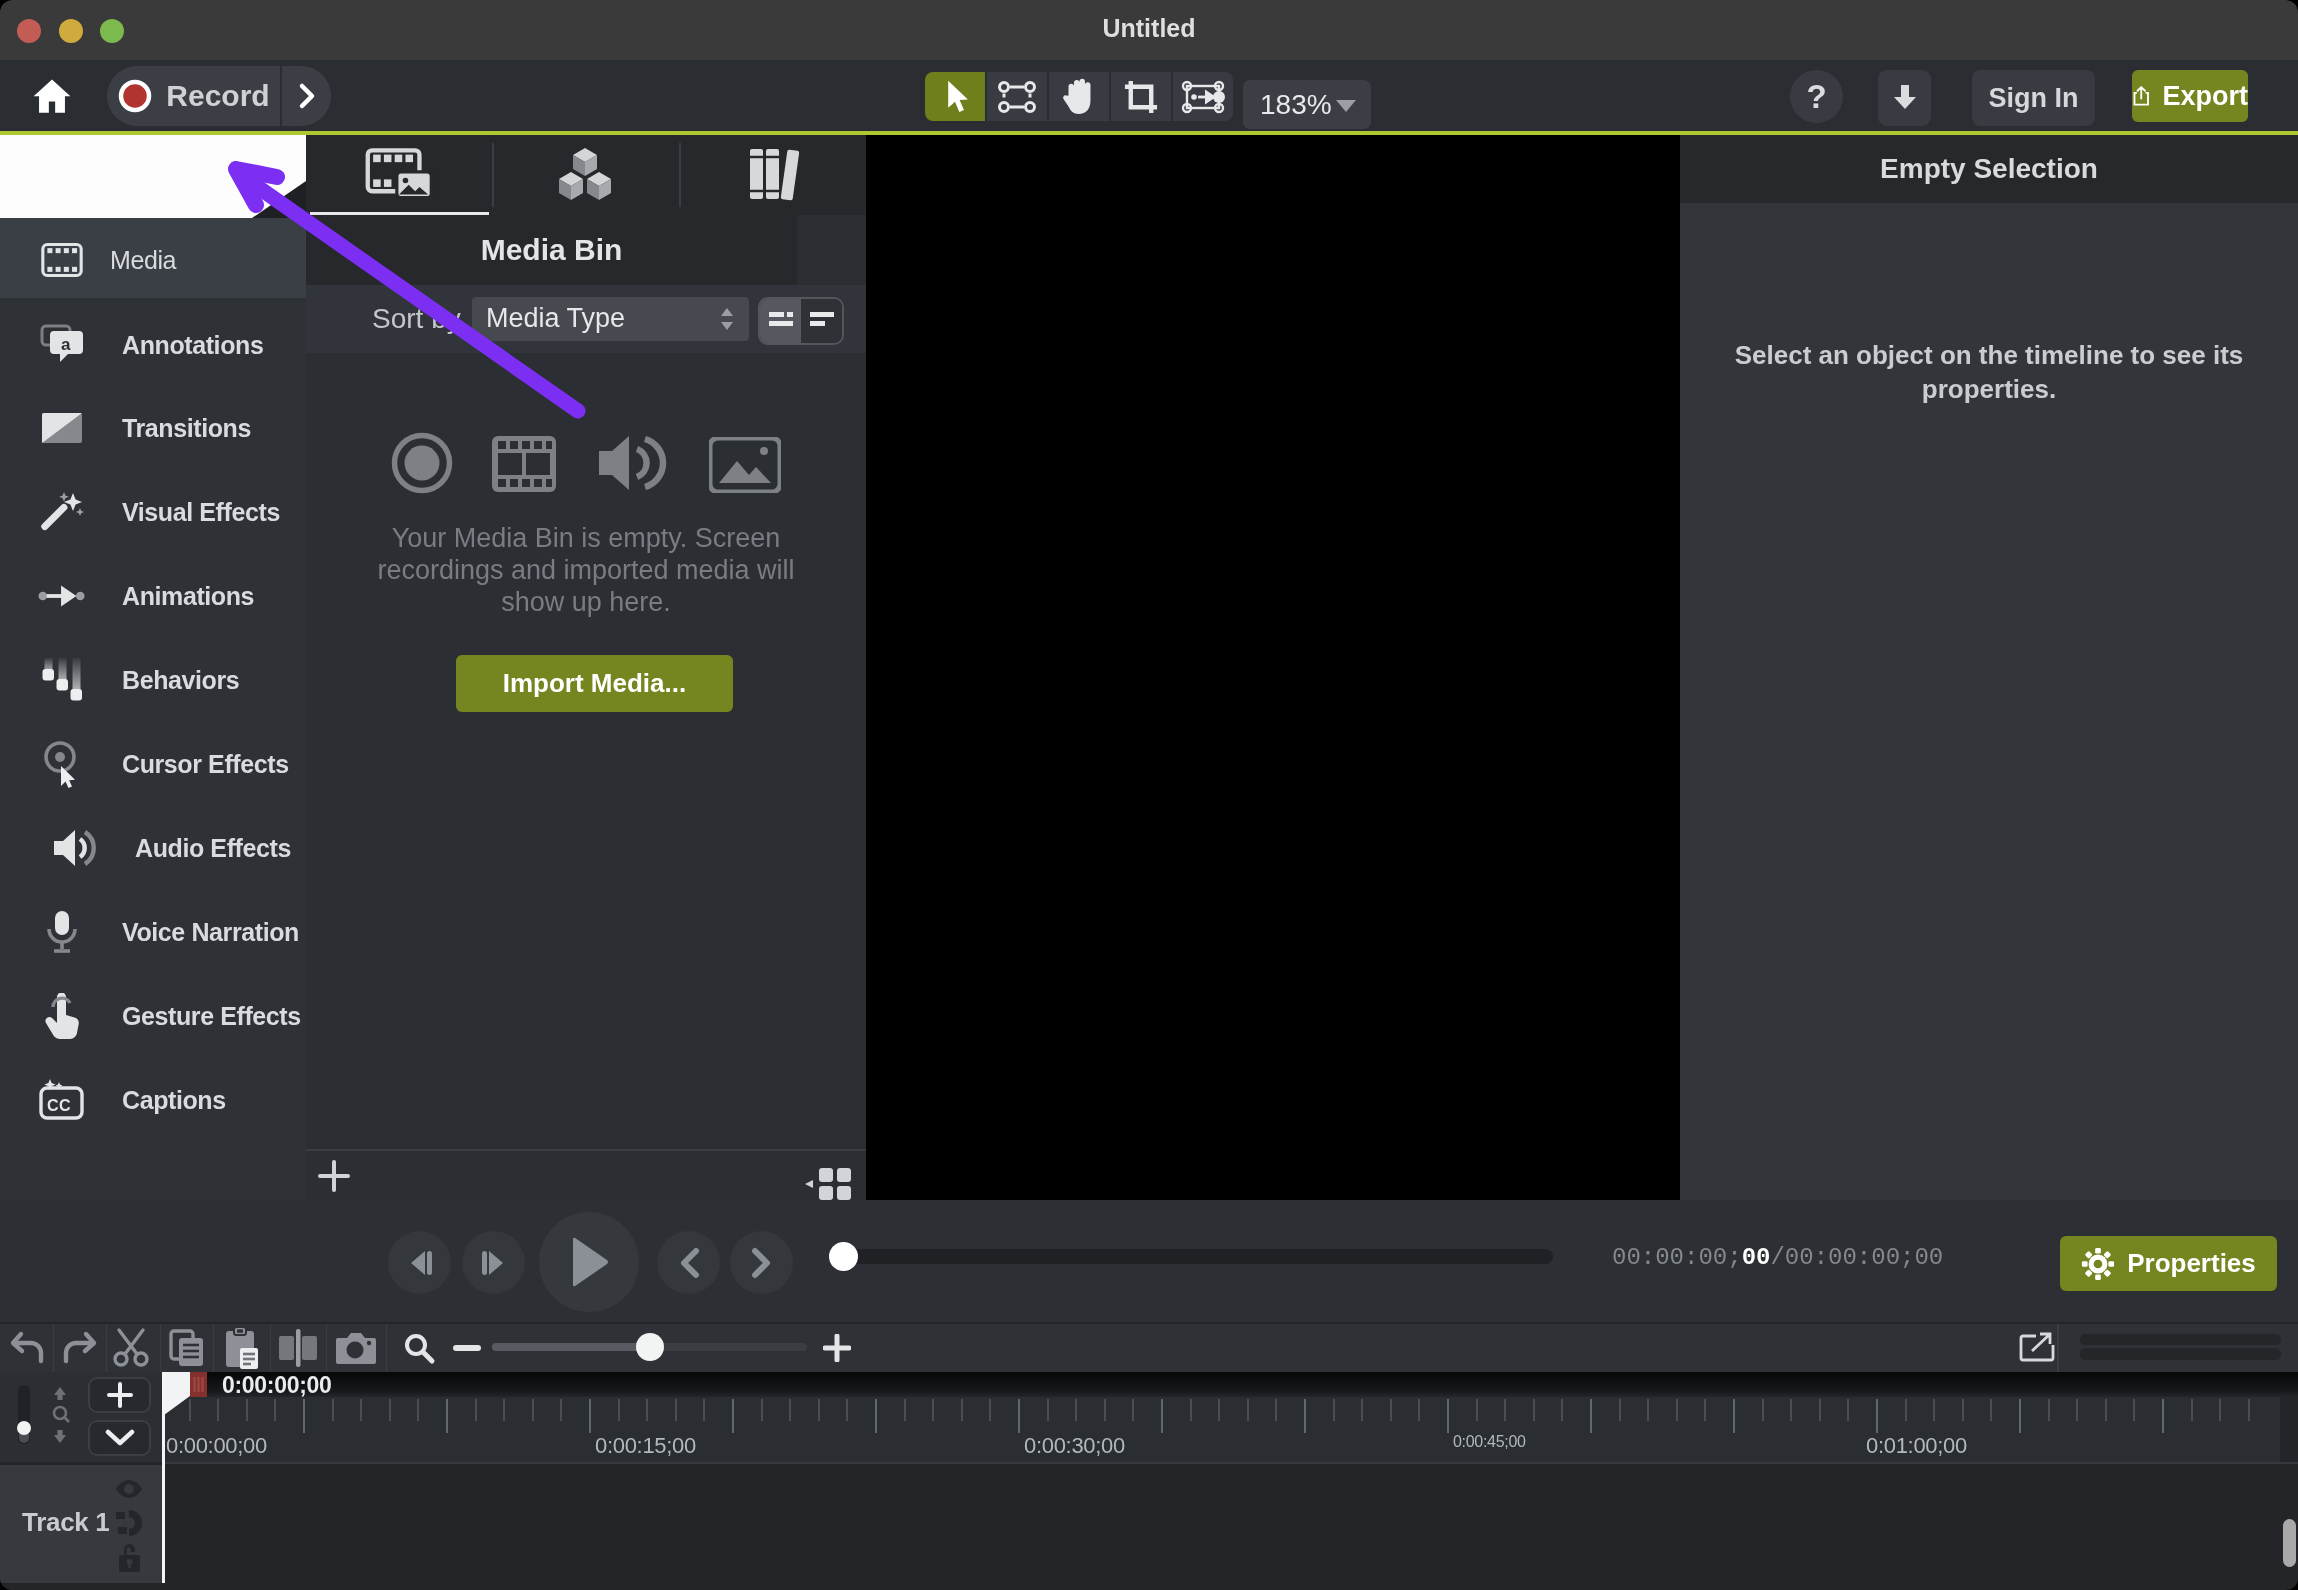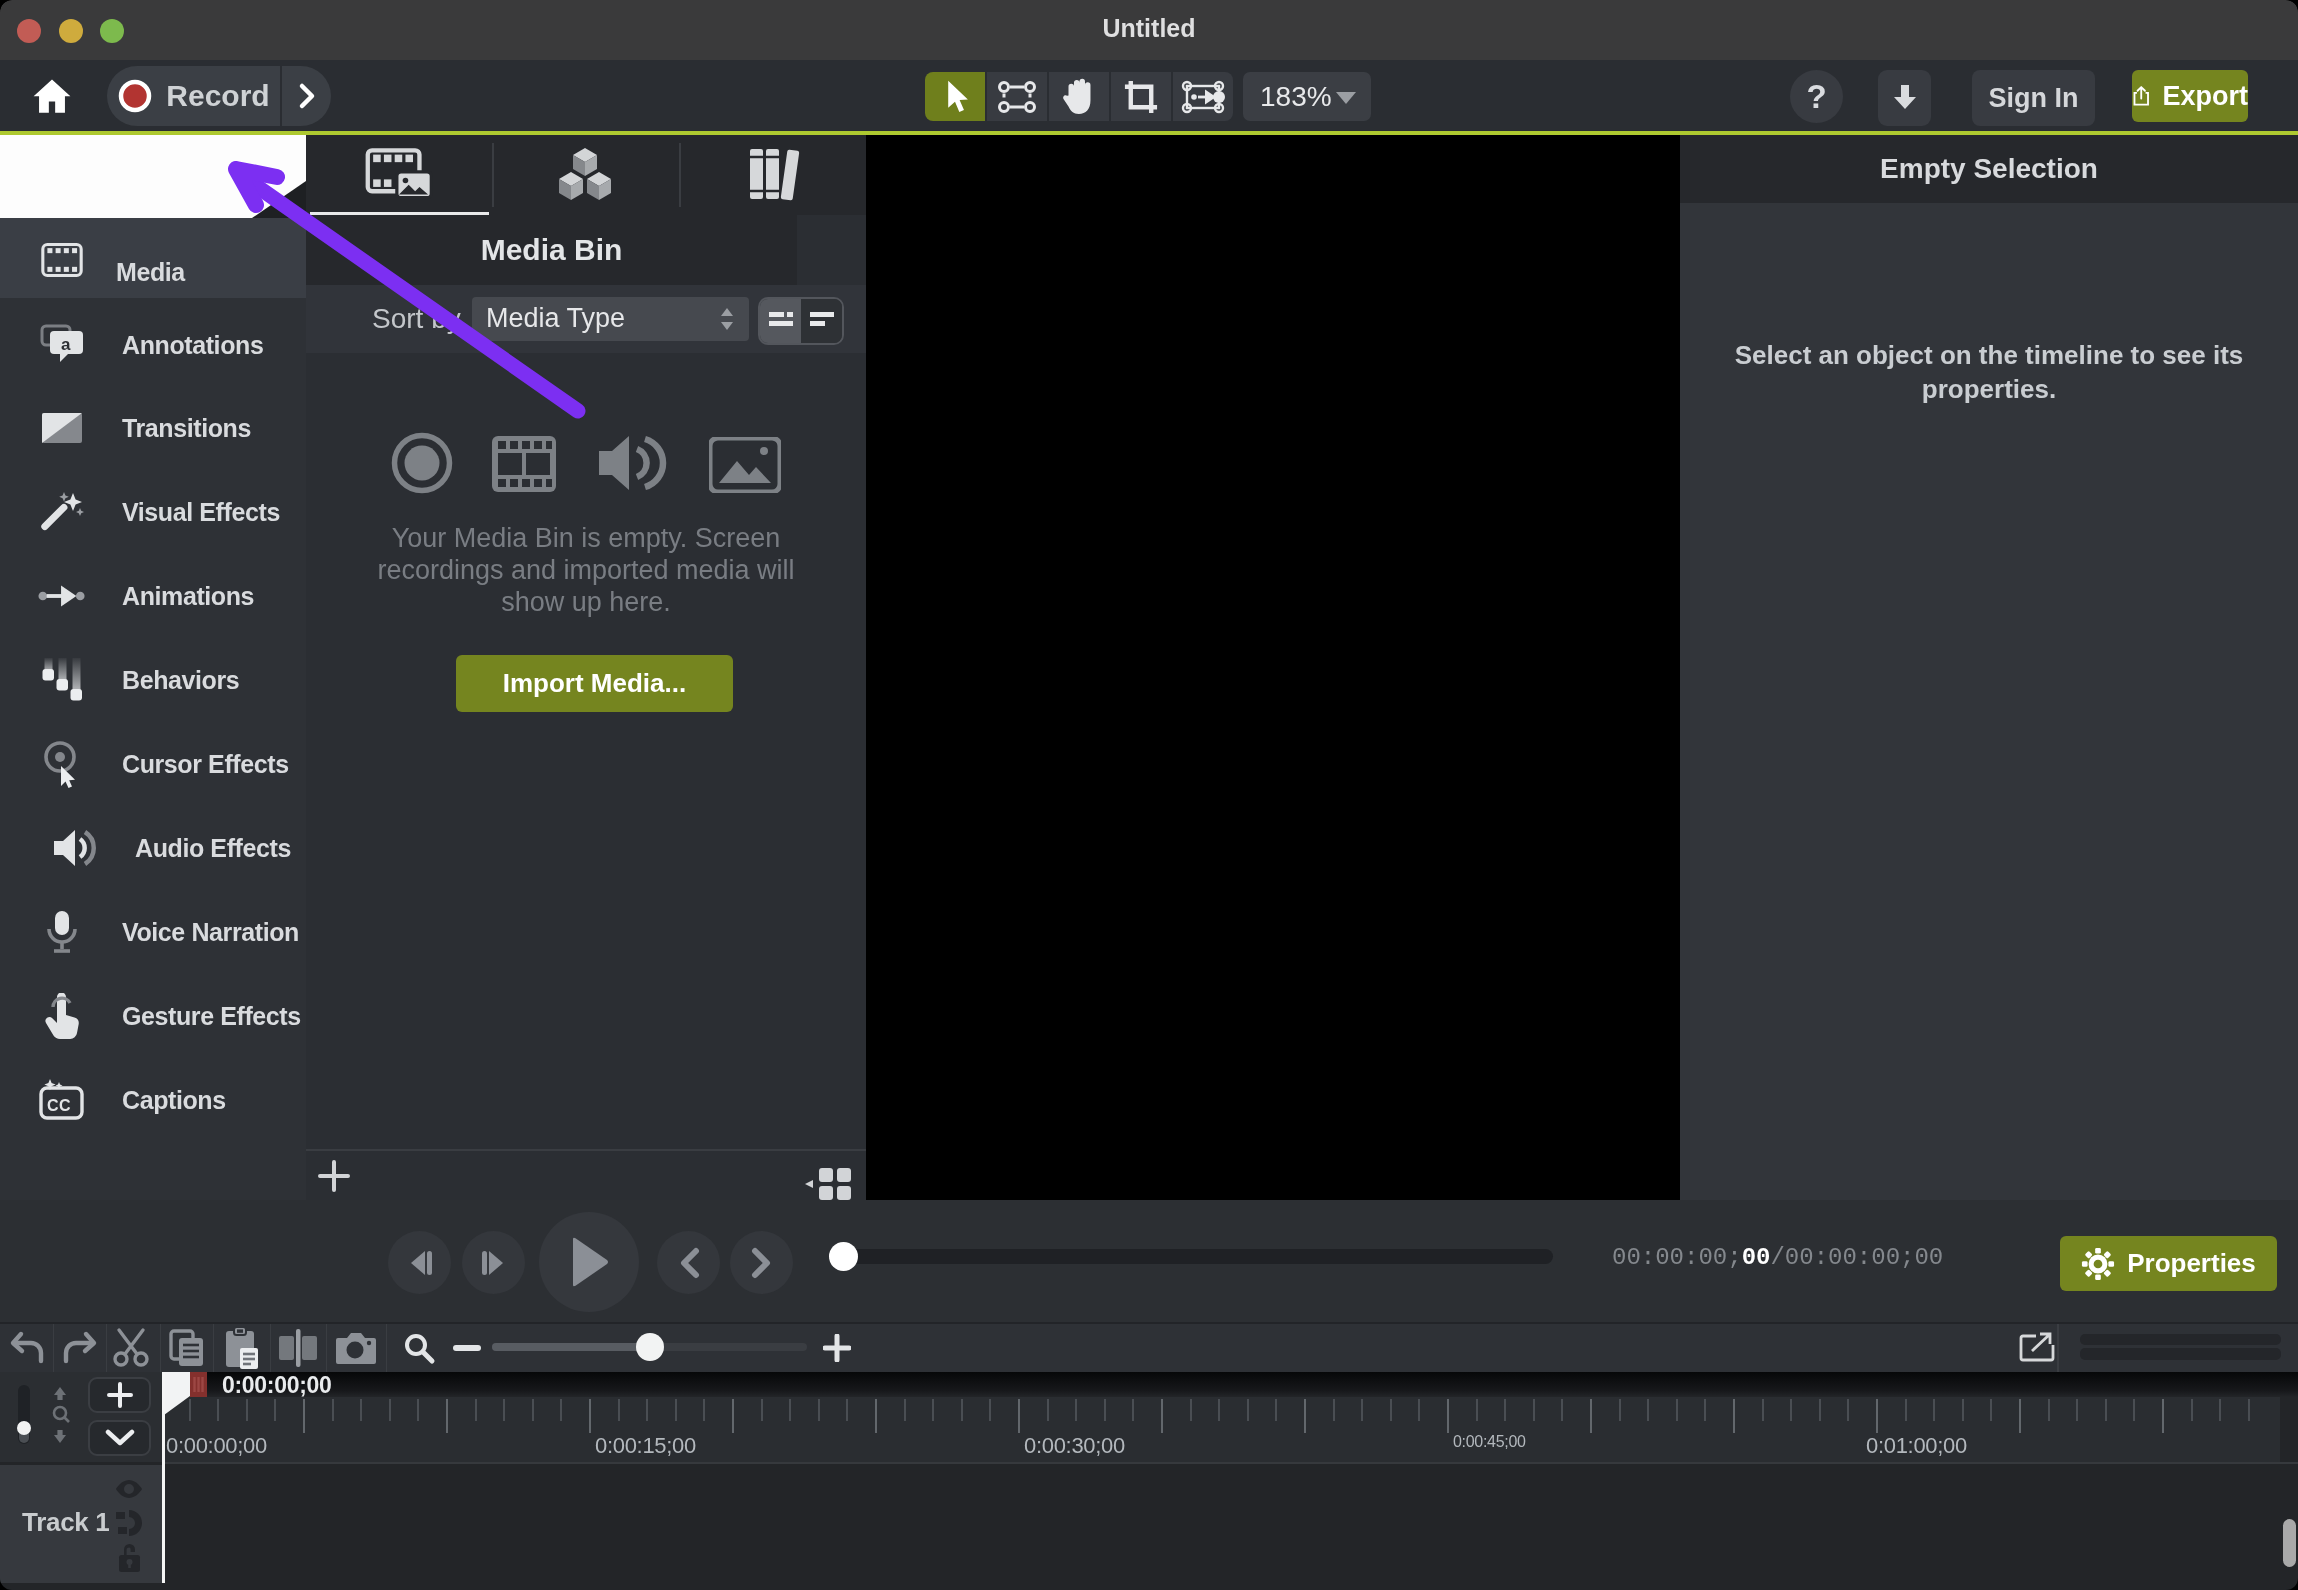--- a/index.html
+++ b/index.html
@@ -76,21 +76,21 @@
           <circle cx="38" cy="31" r="4"></circle>
         </g>
         <g fill="#e7e8ea">
           <circle cx="13" cy="20" r="2.8"></circle>
           <rect x="17" y="18.6" width="9" height="2.8"></rect>
           <path d="M24 12.5 L35 20 L24 27.5 Z"></path>
           <circle cx="38" cy="20" r="6"></circle>
         </g>
       </svg>
   </div>
-  <div class="abs" style="left:1243px;top:72px;width:128px;height:49px;border-radius:7px;background:#3b3e44;">
+  <div class="abs" style="left:1243px;top:80px;width:128px;height:49px;border-radius:7px;background:#3b3e44;">
     <span style="position:absolute;left:17px;top:9px;color:#e8e9eb;font-size:28px;">183%</span>
     <svg style="position:absolute;right:14px;top:19px;" width="22" height="14" viewBox="0 0 22 14">
         <path d="M1 1 L11 13 L21 1 Z" fill="#9b9ea3"></path>
       </svg>
   </div>
 
   <div class="abs flexc" style="left:1790px;top:70px;width:53px;height:53px;border-radius:50%;background:#383b41;color:#dadce0;font-size:33px;font-weight:bold;">?</div>
   <div class="abs flexc" style="left:1878px;top:70px;width:53px;height:56px;border-radius:9px;background:#383b41;">
     <svg width="28" height="30" viewBox="0 0 28 30">
         <path d="M10 2 H18 V14 H25 L14 26 L3 14 H10 Z" fill="#d9dbde"></path>
@@ -274,21 +274,21 @@
               <rect x="16" y="6" width="5.5" height="5.5"></rect>
               <rect x="25" y="6" width="5.5" height="5.5"></rect>
               <rect x="34" y="6" width="5.5" height="5.5"></rect>
               <rect x="7" y="26.5" width="5.5" height="5.5"></rect>
               <rect x="16" y="26.5" width="5.5" height="5.5"></rect>
               <rect x="25" y="26.5" width="5.5" height="5.5"></rect>
               <rect x="34" y="26.5" width="5.5" height="5.5"></rect>
             </g>
           </svg>
         </div>
-        <div class="abs" style="left:116px;top:50%;transform:translateY(-50%);color:#d9dbde;font-size:25px;font-weight:bold;letter-spacing:-0.4px;white-space:nowrap;margin-top:12px;">Media</div>
+        <div class="abs" style="left:110px;top:50%;transform:translateY(-50%);color:#d9dbde;font-size:25px;font-weight:normal;letter-spacing:-0.4px;white-space:nowrap;">Media</div>
       </div>
       <div class="abs" style="left:0;top:323px;width:306px;height:44px;">
         <div class="abs flexc" style="left:38px;top:0;width:48px;height:44px;">
           <svg width="46" height="42" viewBox="0 0 46 42">
             <rect x="3" y="2" width="28" height="19" rx="4" fill="none" stroke="#7b7e83" stroke-width="3"></rect>
             <g>
               <rect x="11" y="7" width="33" height="23" rx="4" fill="#e2e4e6"></rect>
               <path d="M21 29 v9 l9 -9 Z" fill="#e2e4e6"></path>
             </g>
             <text x="22" y="25.5" font-size="17" font-weight="bold" fill="#2c2f34" font-family="Liberation Sans">a</text>

